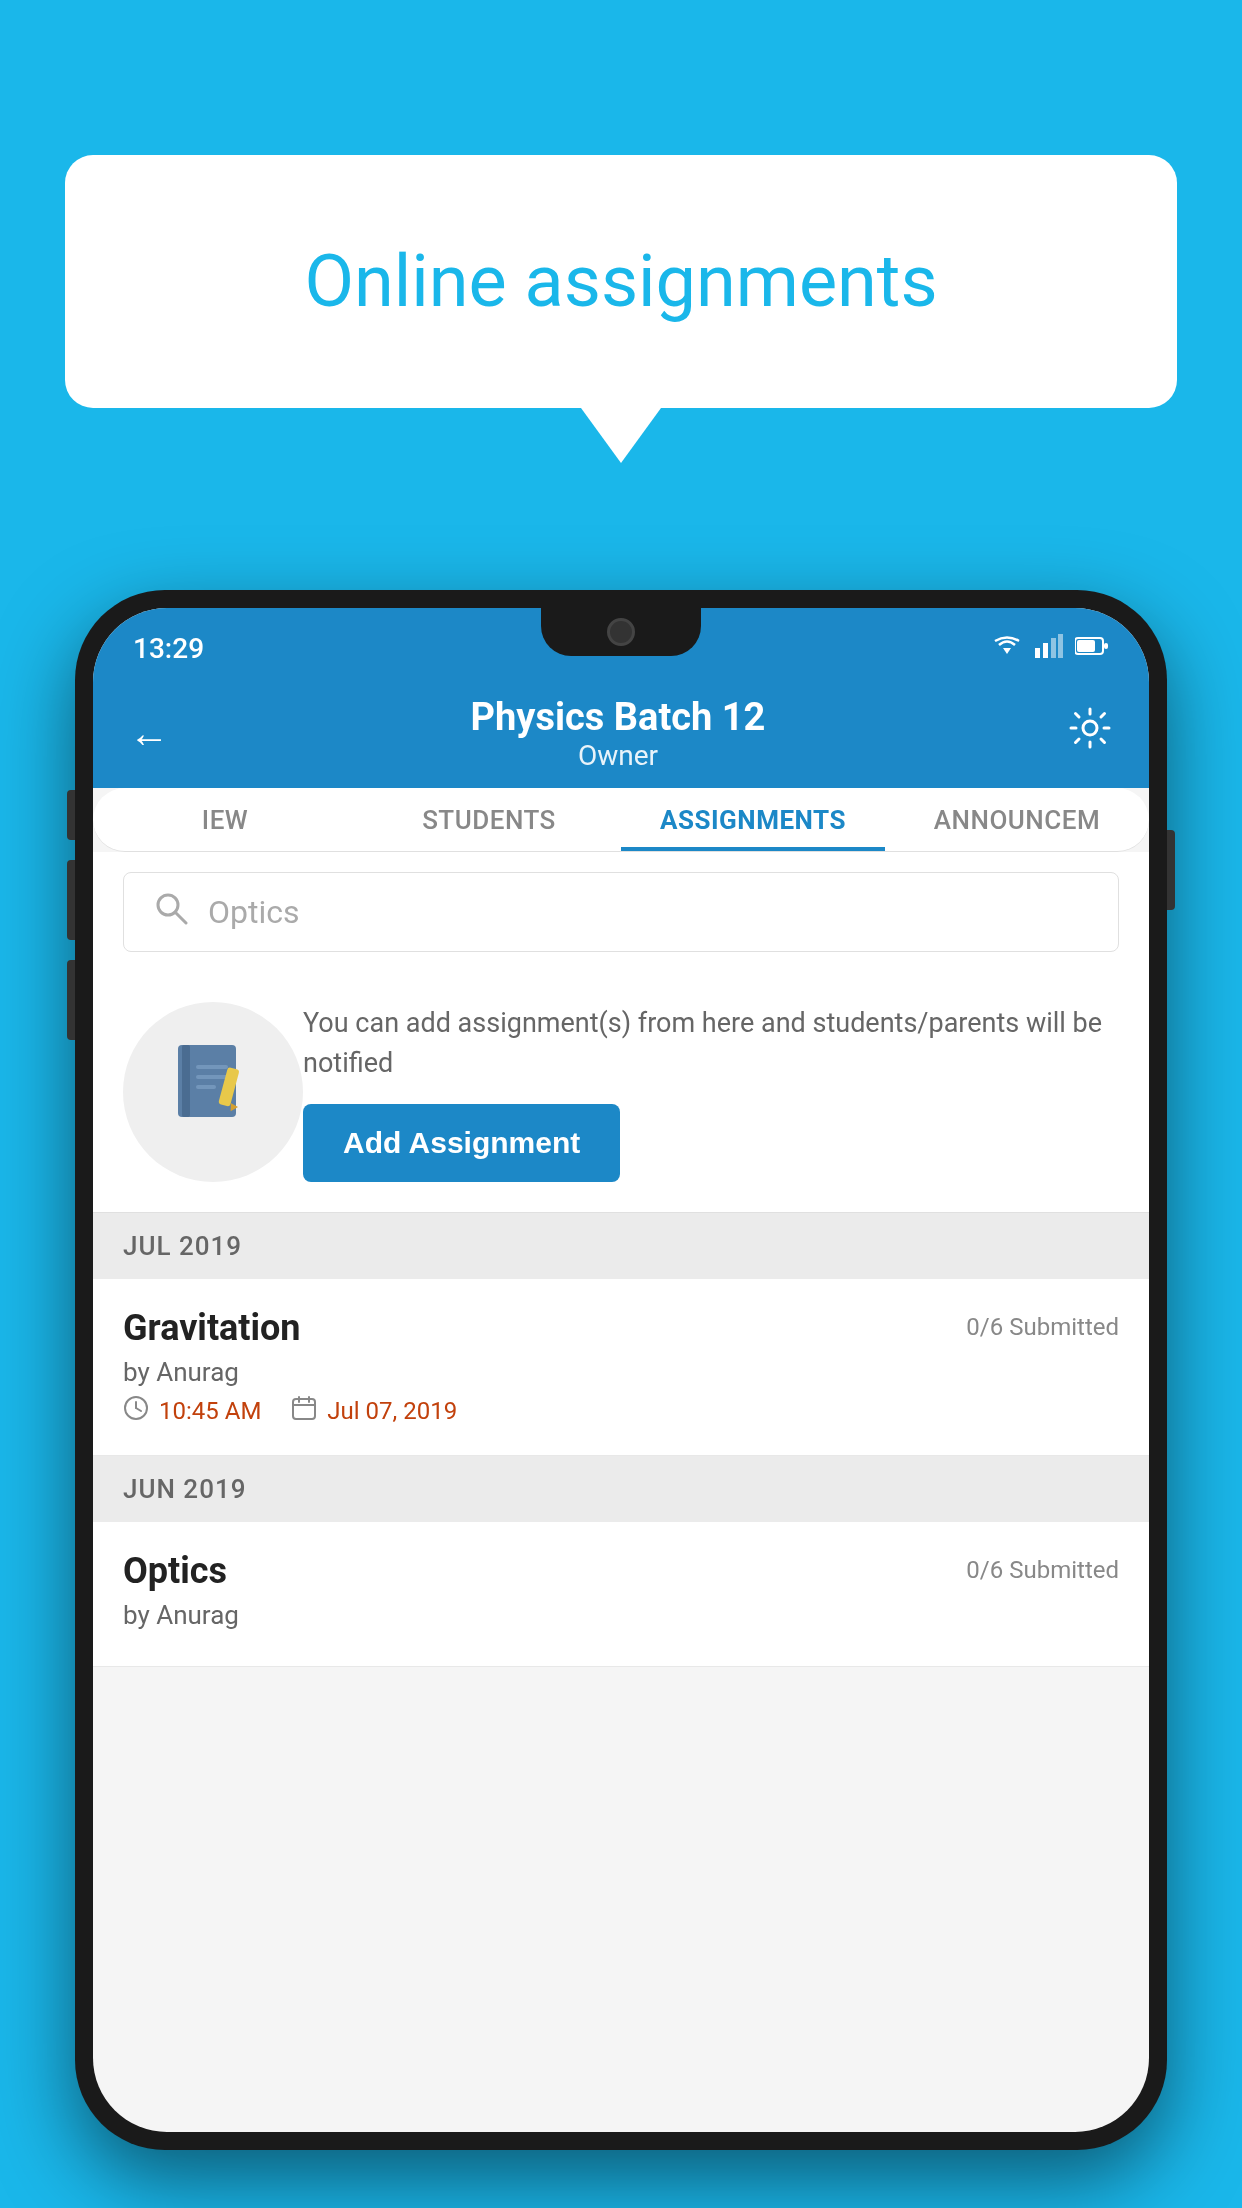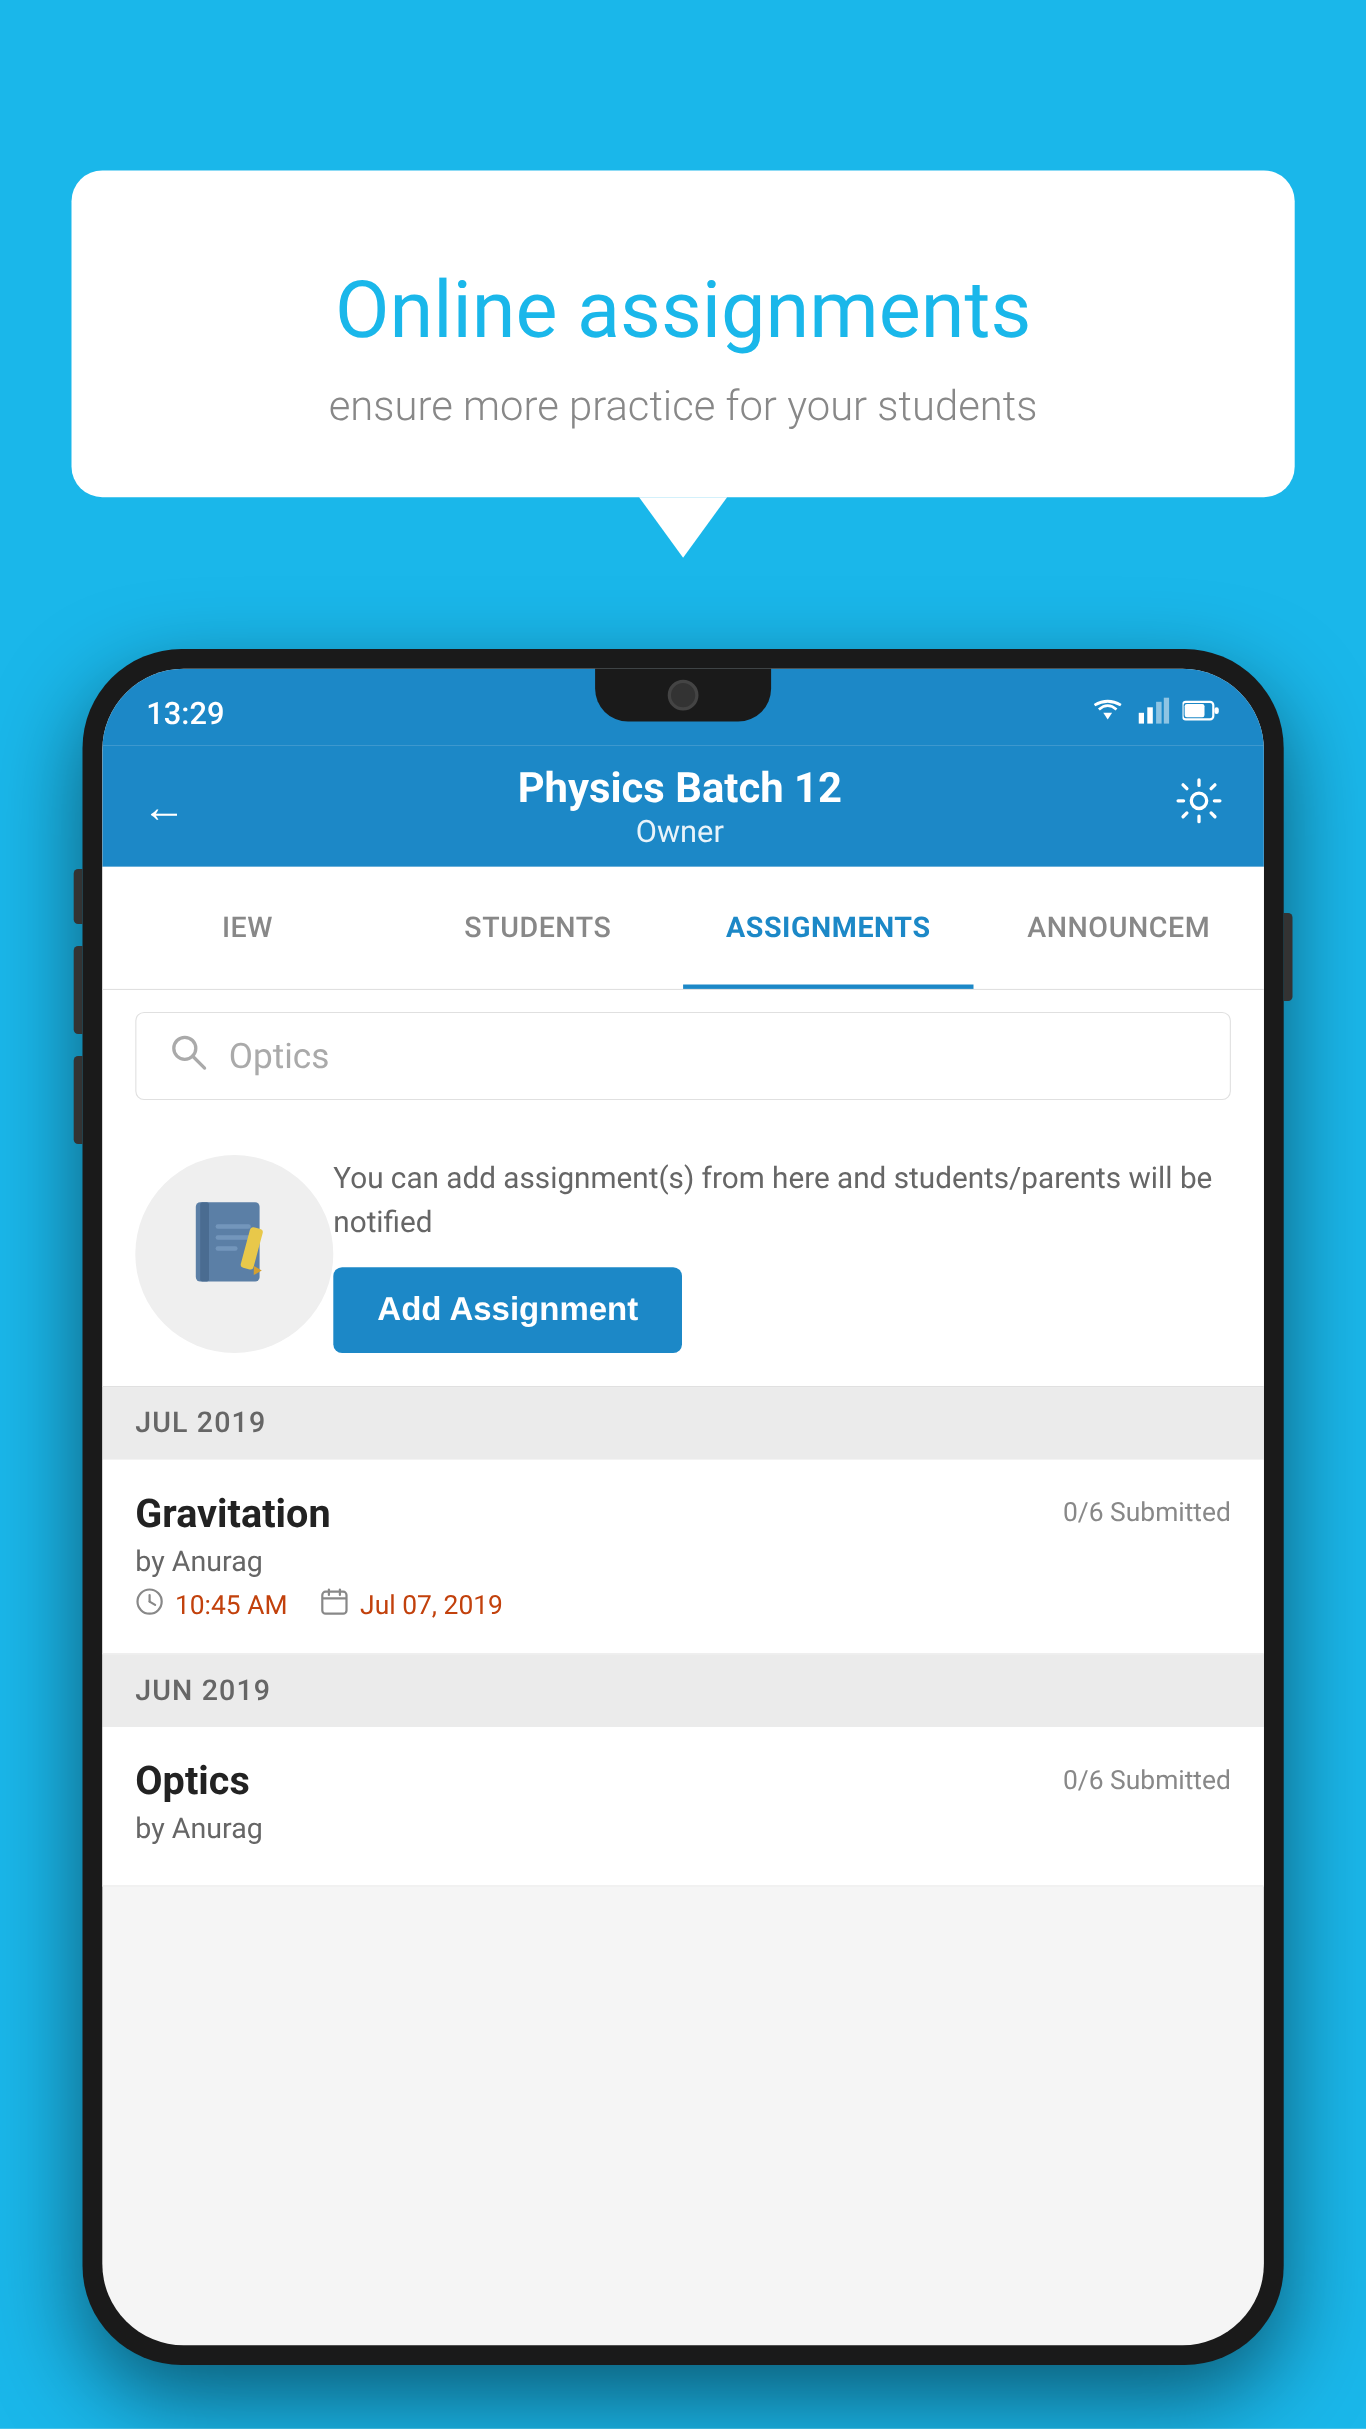--- a/index.html
+++ b/index.html
@@ -167,24 +167,25 @@
     .header-settings {
       color: white;
       font-size: 40px;
       cursor: pointer;
     }
 
     
     .tabs-bar {
       background: white;
       display: flex;
-      height: 112px;
+      height: 64px;
       align-items: stretch;
       border-bottom: 1px solid #e0e0e0;
       overflow: hidden;
+      border-radius: 32px;
     }
 
     .tab-item {
       flex: 1;
       display: flex;
       align-items: center;
       justify-content: center;
       font-size: 26px;
       font-weight: 500;
       color: #888;
@@ -382,21 +383,20 @@
       background: #333;
       border-radius: 4px 0 0 4px;
     }
   </style>
 </head>
 <body>
 
 <div class="speech-bubble-container">
   <div class="speech-bubble">
     <div class="speech-bubble-title">Online assignments</div>
-    <div class="speech-bubble-subtitle">ensure more practice for your students</div>
   </div>
   <div class="speech-bubble-tail"></div>
 </div>
 
 <div class="phone-wrapper">
   <div class="phone-outer">
 
     <div class="phone-side-btn-right"></div>
     <div class="phone-side-btn-left1"></div>
     <div class="phone-side-btn-left2"></div>

